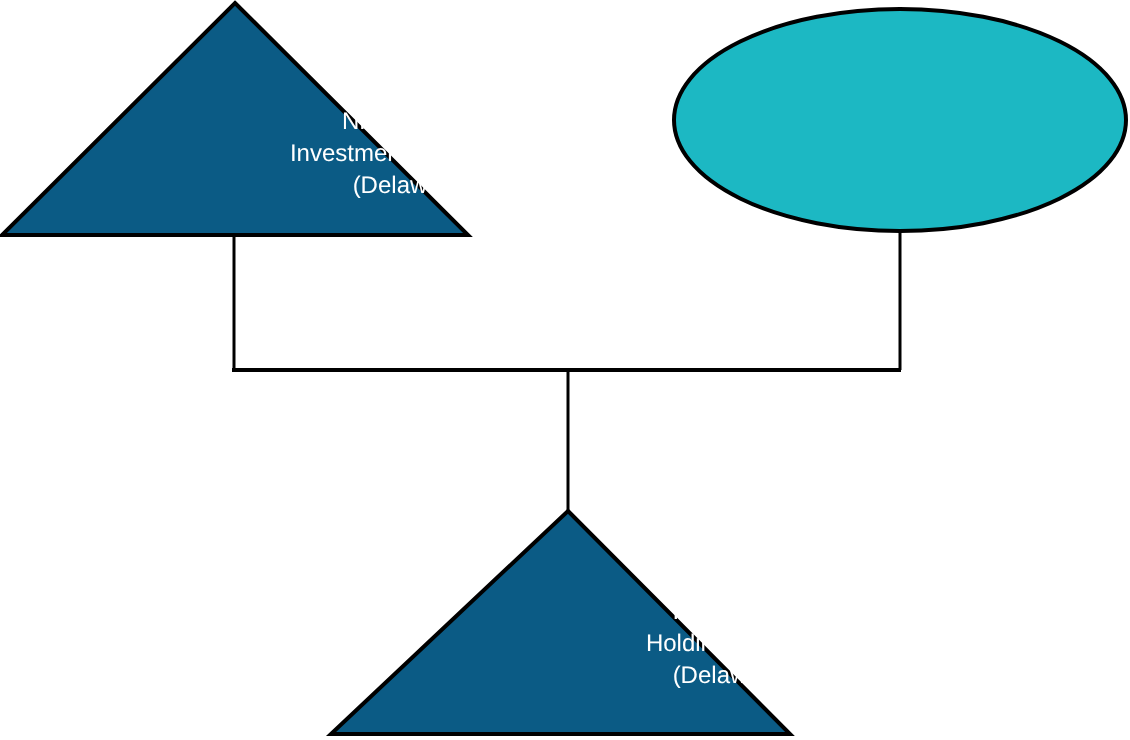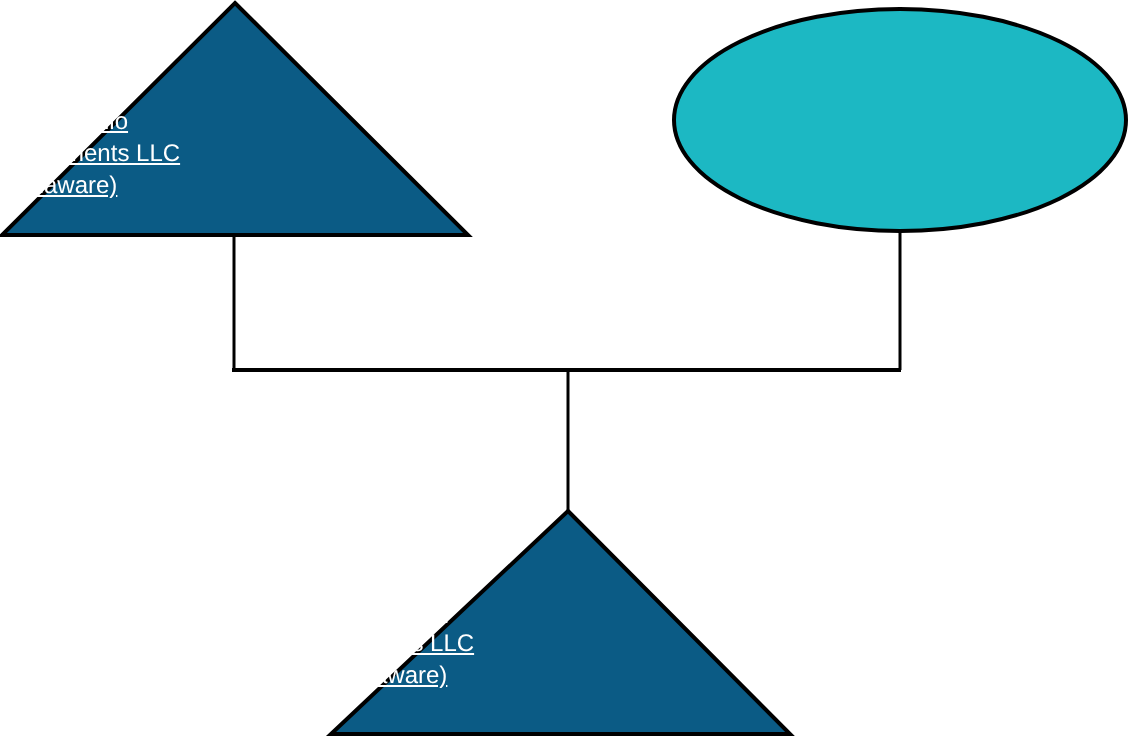--- a/index.html
+++ b/index.html
@@ -21,25 +21,24 @@
     top: 0;
     width: 1130px;
     height: 740px;
   }
   .node-label {
     position: absolute;
     color: #ffffff;
     font-family: "Liberation Sans", sans-serif;
     font-size: 24px;
     line-height: 32px;
-    text-align: left;
+    text-align: right;
     white-space: pre;
     pointer-events: none;
     text-rendering: geometricPrecision;
-    text-decoration: underline;
   }
   #label-nh-presidio {
     left: 0px;
     top: 106px;
     width: 470px;
   }
   #label-management {
     left: 672px;
     top: 104px;
     width: 456px;

